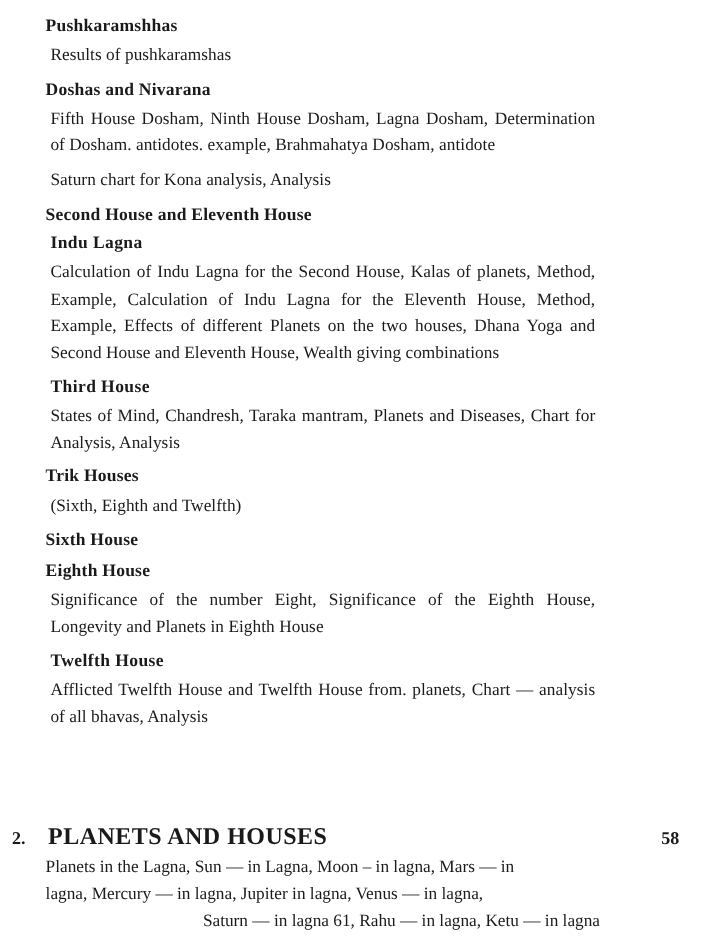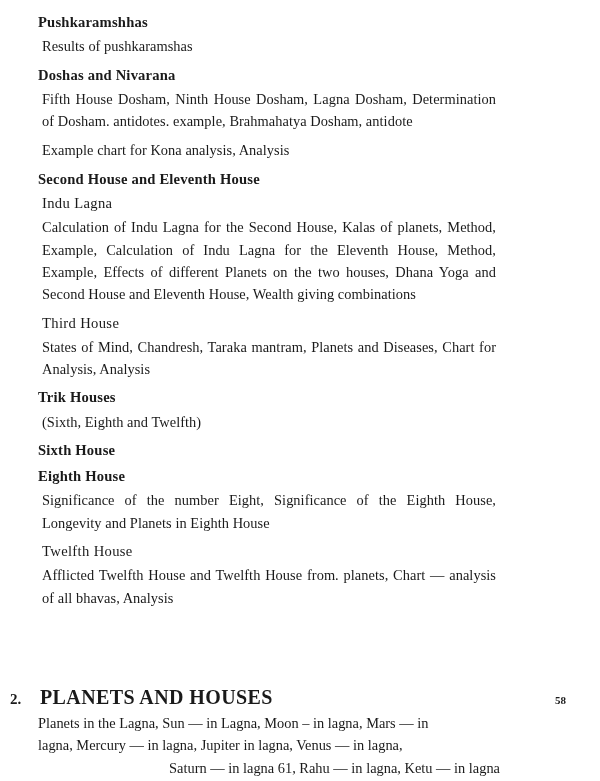--- a/index.html
+++ b/index.html
@@ -37,21 +37,21 @@
   
   .h-major {
     font-size: 14.6px;
     font-weight: bold;
     line-height: 1.18;
     margin: 0 0 2px 0;
     letter-spacing: 0.2px;
   }
   .h-sub {
     font-size: 14.6px;
-    font-weight: normal;
+    font-weight: bold;
     line-height: 1.18;
     margin: 0 0 2px 0;
     letter-spacing: 0.35px;
     padding-left: 4px;
   }
 
   
   .para {
     font-size: 14.4px;
     line-height: 1.55;
@@ -83,21 +83,21 @@
     width: 30px;
     flex: 0 0 30px;
   }
   .chapter-title {
     font-size: 20px;
     font-weight: bold;
     letter-spacing: 0.4px;
     flex: 1 1 auto;
   }
   .chapter-page {
-    font-size: 11px;
+    font-size: 15px;
     font-weight: bold;
     flex: 0 0 auto;
     text-align: left;
   }
 
   .chapter-body {
     position: absolute;
     left: 38px;
     top: 712px;
     width: 462px;
@@ -120,21 +120,21 @@
     <div class="blk">
       <div class="h-major">Pushkaramshhas</div>
       <p class="para nojustify">Results of pushkaramshas</p>
     </div>
 
     <div class="blk-tight">
       <div class="h-major">Doshas and Nivarana</div>
       <p class="para">Fifth House Dosham, Ninth House Dosham, Lagna Dosham, Determination of Dosham. antidotes. example, Brahmahatya Dosham, antidote</p>
     </div>
     <div class="blk">
-      <p class="para nojustify">Example chart for Kona analysis, Analysis</p>
+      <p class="para nojustify">Saturn chart for Kona analysis, Analysis</p>
     </div>
 
     <div class="blk-tight">
       <div class="h-major">Second House and Eleventh House</div>
     </div>
 
     <div class="blk">
       <div class="h-sub">Indu Lagna</div>
       <p class="para">Calculation of Indu Lagna for the Second House, Kalas of planets, Method, Example, Calculation of Indu Lagna for the Eleventh House, Method, Example, Effects of different Planets on the two houses, Dhana Yoga and Second House and Eleventh House, Wealth giving combinations</p>
     </div>

